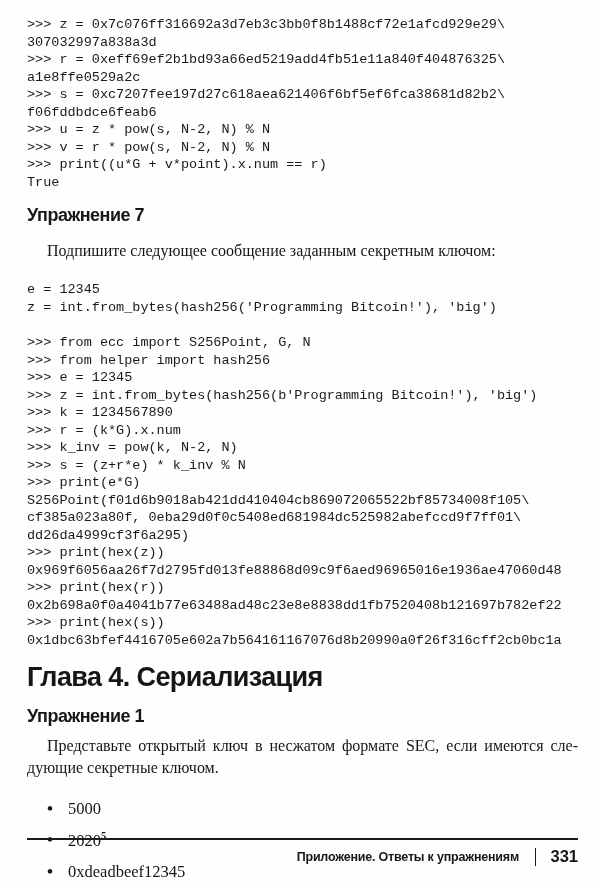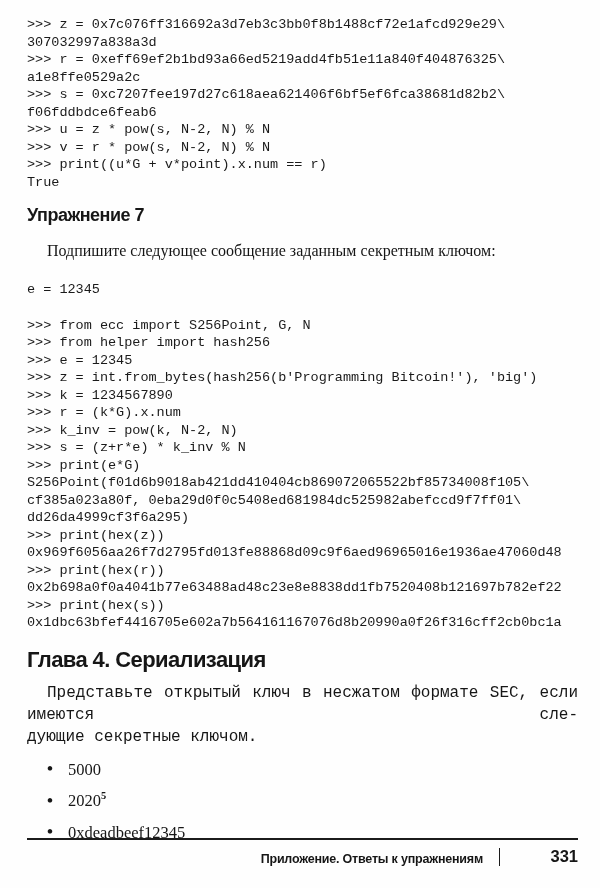--- a/index.html
+++ b/index.html
@@ -31,92 +31,93 @@
     font-family: "Liberation Sans", sans-serif;
     font-weight: 700;
     font-size: 18px;
     line-height: 24px;
     letter-spacing: -0.5px;
     margin: 12px 0 0 0;
   }
   .h-chapter {
     font-family: "Liberation Sans", sans-serif;
     font-weight: 700;
-    font-size: 22px;
+    font-size: 27px;
     line-height: 30px;
     letter-spacing: -0.6px;
     margin: 13px 0 0 0;
   }
 
   .para {
     font-size: 16px;
     line-height: 21px;
     text-indent: 20px;
     margin: 13px 0 3px 0;
   }
 
   .para2 { margin: 7px 0 0 0; font-size: 16px; line-height: 22px; }
-  .pline { min-height: 22px; font-family: Liberation Mono, monospace; }
+  .pline { min-height: 22px; }
   .pfirst { text-indent: 20px; text-align: justify; text-align-last: justify; }
 
   .mt15 { margin-top: 18px; }
   .mt3  { margin-top: 20px; }
 
-  .bullets { margin: 8px 0 0 20px; }
+  .bullets { margin: 16px 0 0 20px; }
   .bullet-item { font-size: 16.5px; line-height: 17px; margin-bottom: 10px; }
   .dot {
     display: inline-block;
     width: 8px;
     margin-right: 13px;
     font-weight: 700;
     font-size: 17px;
   }
   .bullet-item sup { font-size: 10.5px; font-weight: 700; }
 
   .footer {
     position: absolute;
     left: 27px;
     right: 22px;
     top: 838px;
     border-top: 2.5px solid #1b1b1b;
     padding-top: 7px;
     display: flex;
     justify-content: flex-end;
-    align-items: flex-end;
+    align-items: center;
     font-family: "Liberation Sans", sans-serif;
     font-weight: 700;
   }
   .flabel { font-size: 12.5px; letter-spacing: -0.2px; }
   .fdiv {
     display: inline-block;
     width: 1.5px;
     height: 18px;
     background: #1b1b1b;
     margin: 0 14px 0 16px;
   }
-  .fnum { font-size: 16.5px; margin-left: 36px; }
+  .fnum { font-size: 16.5px; }
 </style>
 </head>
 <body>
 
 <div class="page">
   <div class="content">
 
     <div class="code"><div class="code-line">&gt;&gt;&gt; z = 0x7c076ff316692a3d7eb3c3bb0f8b1488cf72e1afcd929e29\</div><div class="code-line">307032997a838a3d</div><div class="code-line">&gt;&gt;&gt; r = 0xeff69ef2b1bd93a66ed5219add4fb51e11a840f404876325\</div><div class="code-line">a1e8ffe0529a2c</div><div class="code-line">&gt;&gt;&gt; s = 0xc7207fee197d27c618aea621406f6bf5ef6fca38681d82b2\</div><div class="code-line">f06fddbdce6feab6</div><div class="code-line">&gt;&gt;&gt; u = z * pow(s, N-2, N) % N</div><div class="code-line">&gt;&gt;&gt; v = r * pow(s, N-2, N) % N</div><div class="code-line">&gt;&gt;&gt; print((u*G + v*point).x.num == r)</div><div class="code-line">True</div></div>
 
     <h2 class="h-exercise">Упражнение 7</h2>
 
     <p class="para">Подпишите следующее сообщение заданным секретным ключом:</p>
 
-    <div class="code mt3"><div class="code-line">e = 12345</div></div>
+    <div class="code mt3"><div class="code-line">e = 12345</div><div class="code-line">z = int.from_bytes(hash256('Programming Bitcoin!'), 'big')</div></div>
 
     <div class="code mt15"><div class="code-line">&gt;&gt;&gt; from ecc import S256Point, G, N</div><div class="code-line">&gt;&gt;&gt; from helper import hash256</div><div class="code-line">&gt;&gt;&gt; e = 12345</div><div class="code-line">&gt;&gt;&gt; z = int.from_bytes(hash256(b'Programming Bitcoin!'), 'big')</div><div class="code-line">&gt;&gt;&gt; k = 1234567890</div><div class="code-line">&gt;&gt;&gt; r = (k*G).x.num</div><div class="code-line">&gt;&gt;&gt; k_inv = pow(k, N-2, N)</div><div class="code-line">&gt;&gt;&gt; s = (z+r*e) * k_inv % N</div><div class="code-line">&gt;&gt;&gt; print(e*G)</div><div class="code-line">S256Point(f01d6b9018ab421dd410404cb869072065522bf85734008f105\</div><div class="code-line">cf385a023a80f, 0eba29d0f0c5408ed681984dc525982abefccd9f7ff01\</div><div class="code-line">dd26da4999cf3f6a295)</div><div class="code-line">&gt;&gt;&gt; print(hex(z))</div><div class="code-line">0x969f6056aa26f7d2795fd013fe88868d09c9f6aed96965016e1936ae47060d48</div><div class="code-line">&gt;&gt;&gt; print(hex(r))</div><div class="code-line">0x2b698a0f0a4041b77e63488ad48c23e8e8838dd1fb7520408b121697b782ef22</div><div class="code-line">&gt;&gt;&gt; print(hex(s))</div><div class="code-line">0x1dbc63bfef4416705e602a7b564161167076d8b20990a0f26f316cff2cb0bc1a</div></div>
 
     <h1 class="h-chapter">Глава 4. Сериализация</h1>
 
+    <h2 class="h-exercise">Упражнение 1</h2>
 
     <div class="para2">
       <div class="pline pfirst">Представьте открытый ключ в несжатом формате SEC, если имеются сле-</div>
       <div class="pline">дующие секретные ключом.</div>
     </div>
 
     <div class="bullets">
         <div class="bullet-item">
         <span class="dot">•</span><span class="btxt">5000</span><sup></sup>
       </div>

